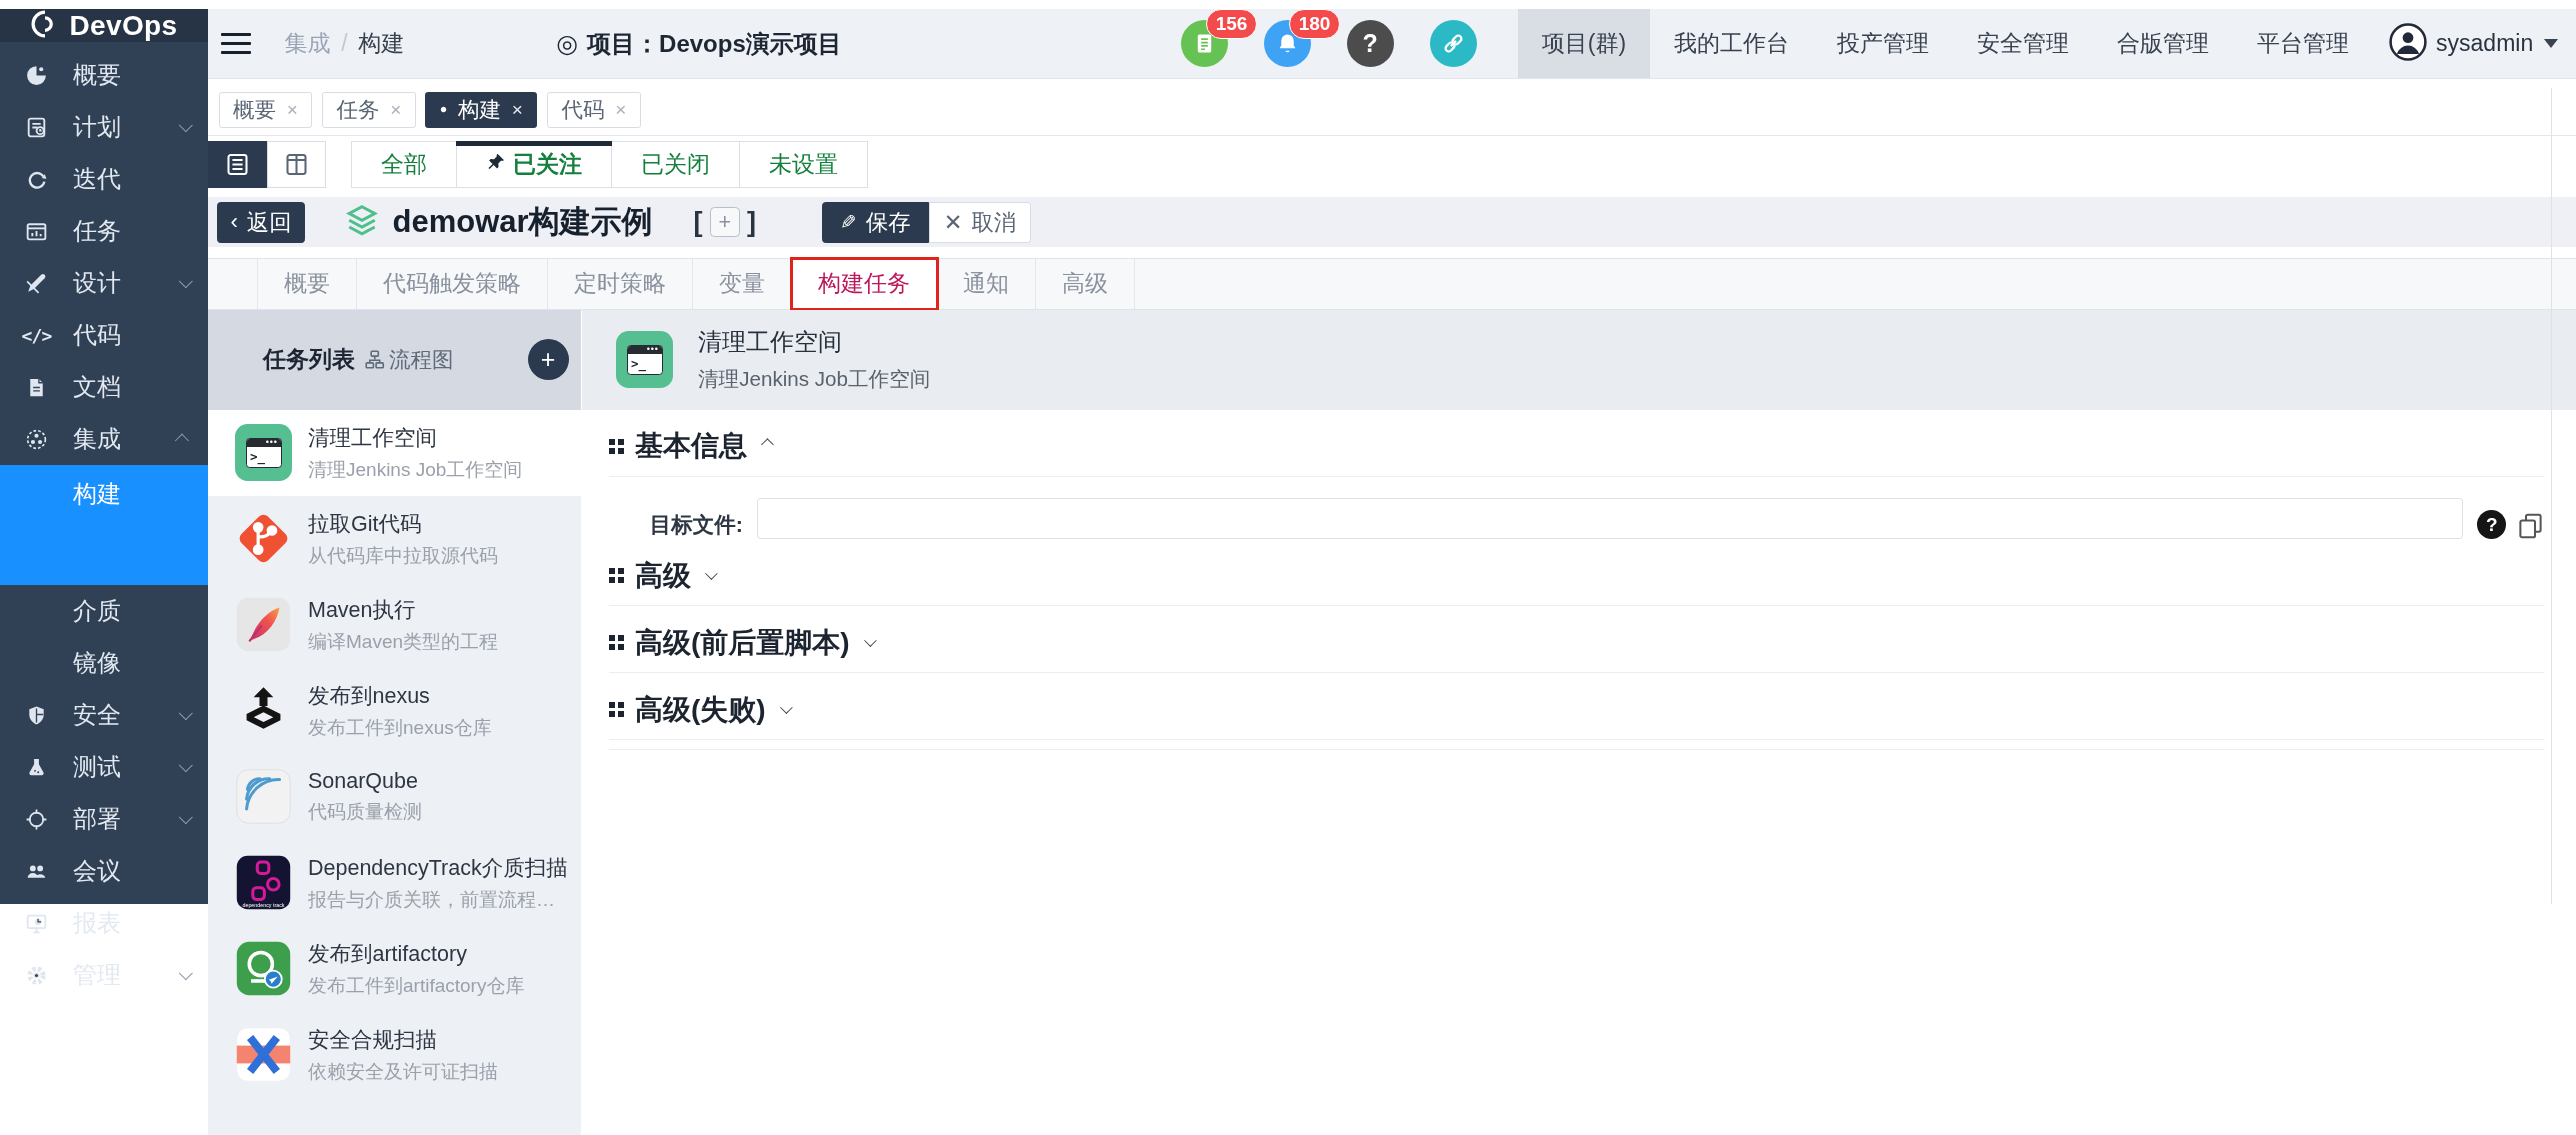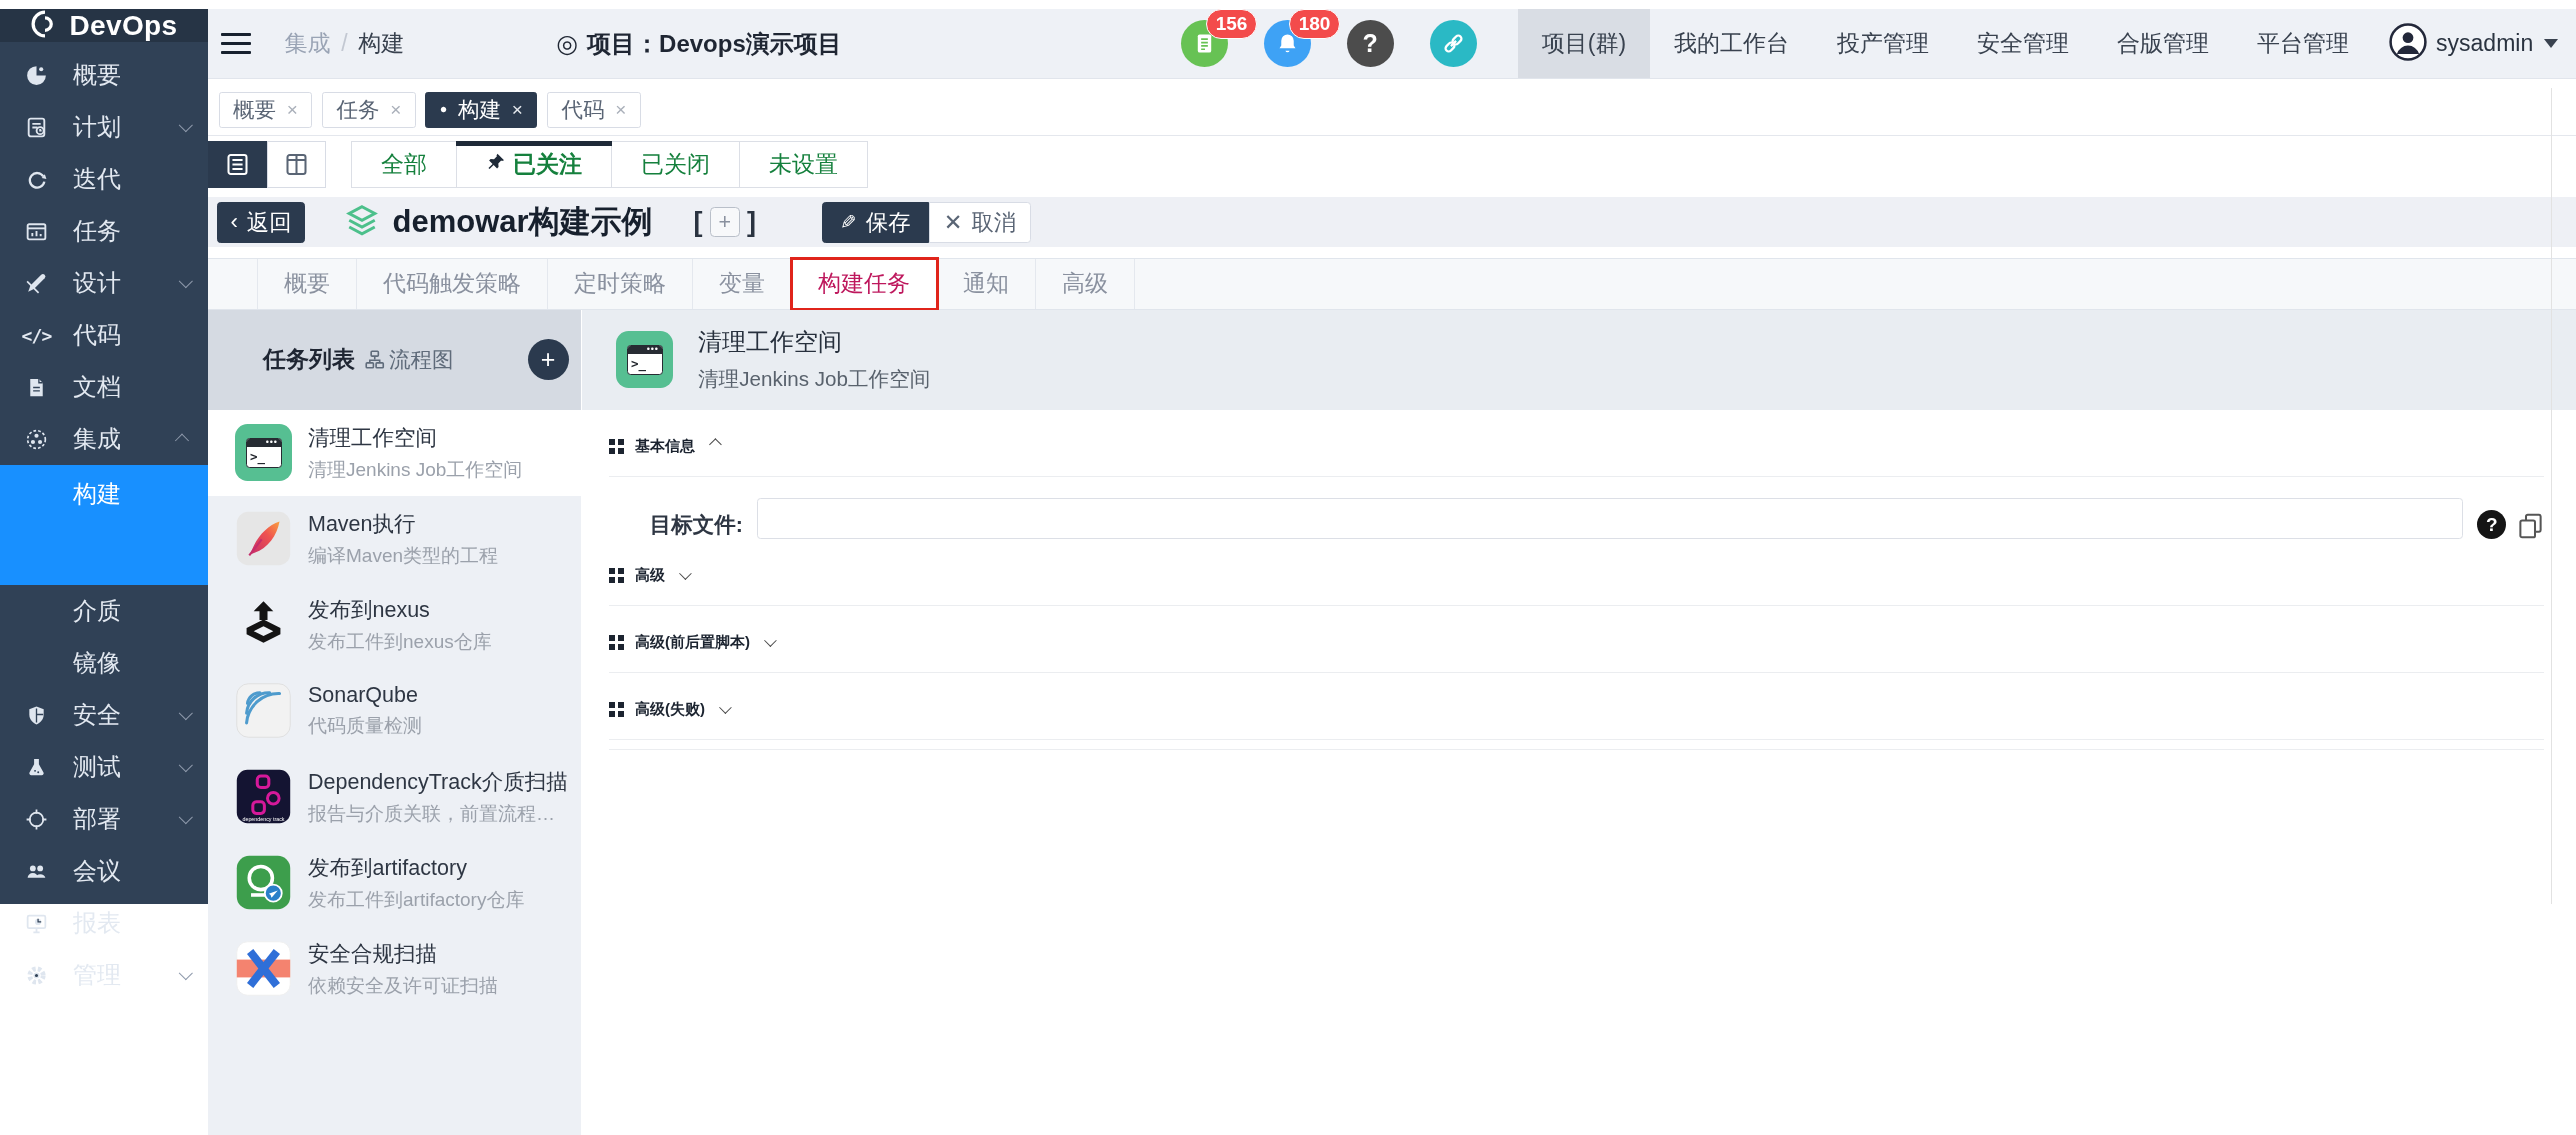--- a/index.html
+++ b/index.html
@@ -106,21 +106,21 @@
   .tico { width:57px; height:57px; flex:none; }
 
   .dpane { flex:1; min-width:0; border-left:1.8px solid #fff; }
   .dp-head { height:100px; background:#e9edf2; display:flex; align-items:center; padding-left:34px; gap:25px; }
   .dp-title { font-size:24px; color:#27303d; margin-bottom:7.2px; }
   .dp-desc { font-size:20.6px; color:#59626d; }
   .form { padding:0 32px 0 27px; }
   .sec { display:flex; align-items:center; gap:10.7px; height:41px; margin-top:16px; cursor:pointer; }
   .sec .g4 { display:grid; grid-template-columns:6.3px 6.3px; grid-template-rows:6.3px 6.3px; gap:2.7px; }
   .sec .g4 i { background:#1c2430; }
-  .sec .slabel { font-size:15px; font-weight:700; color:#1c2430; }
+  .sec .slabel { font-size:28px; font-weight:700; color:#1c2430; }
   .sec .cvd { border-color:#4a4a4a; width:9px; height:9px; border-right:1.8px solid #4a4a4a; border-bottom:1.8px solid #4a4a4a; margin-left:3.6px; }
   .sec .down { transform:rotate(45deg) translateY(-2.7px); }
   .sec .up { transform:rotate(-135deg) translateY(2.7px); }
   .divider { border-bottom:0.9px solid #ebedf0; margin-top:9px; }
   .fieldrow { display:flex; align-items:flex-end; margin:21.5px 0 9px 0; }
   .flabel { width:134px; text-align:right; font-size:21.5px; font-weight:700; color:#2e3643; flex:none; }
   .finput { flex:1; height:41px; margin-left:14.3px; border:0.9px solid #dcdfe6; border-radius:3.6px; background:#fff; font-size:20.6px; padding:0 12.5px; color:#333; outline:none; }
   .fico-help { width:29px; height:29px; border-radius:50%; background:#151515; color:#fff; font-size:19px; font-weight:700; display:flex; align-items:center; justify-content:center; margin-left:14.3px; cursor:pointer; flex:none; }
   .fico-copy { margin-left:10.7px; cursor:pointer; flex:none; display:flex; }
   .scrollline { position:absolute; left:2343px; top:79px; bottom:0; width:0.9px; background:#e2e2e2; }
@@ -476,20 +476,38 @@
                   <span class="term-bar">•••</span>
                   <span class="term-prompt">&gt;_</span>
                 </span>
             </span>
             <span class="t-meta">
                 <div class="t-name">清理工作空间</div>
                 <div class="t-desc">清理Jenkins Job工作空间</div>
               </span>
           </div>
 
+          <div class="titem">
+            <span class="tico">
+              <svg width="57" height="57" viewBox="0 0 64 64">
+                  <rect x="11" y="11" width="42" height="42" rx="7" transform="rotate(45 32 32)" fill="#f05133"></rect>
+                  <g stroke="#fff" stroke-width="3.6" fill="#fff">
+                    <path d="M26 22 v20" fill="none"></path>
+                    <path d="M26 30 q9 1 13 -5" fill="none"></path>
+                    <circle cx="26" cy="19.5" r="4.2"></circle>
+                    <circle cx="26" cy="44.5" r="4.2"></circle>
+                    <circle cx="41.5" cy="23" r="4.2"></circle>
+                  </g>
+                </svg>
+            </span>
+            <span class="t-meta">
+                <div class="t-name">拉取Git代码</div>
+                <div class="t-desc">从代码库中拉取源代码</div>
+              </span>
+          </div>
 
           <div class="titem">
             <span class="tico">
               <svg width="57" height="57" viewBox="0 0 64 64">
                   <defs>
                     <linearGradient id="mv" x1="0" y1="1" x2="1" y2="0">
                       <stop offset="0" stop-color="#c52d6a"></stop>
                       <stop offset="0.6" stop-color="#ef5350"></stop>
                       <stop offset="1" stop-color="#f9a03f"></stop>
                     </linearGradient>

